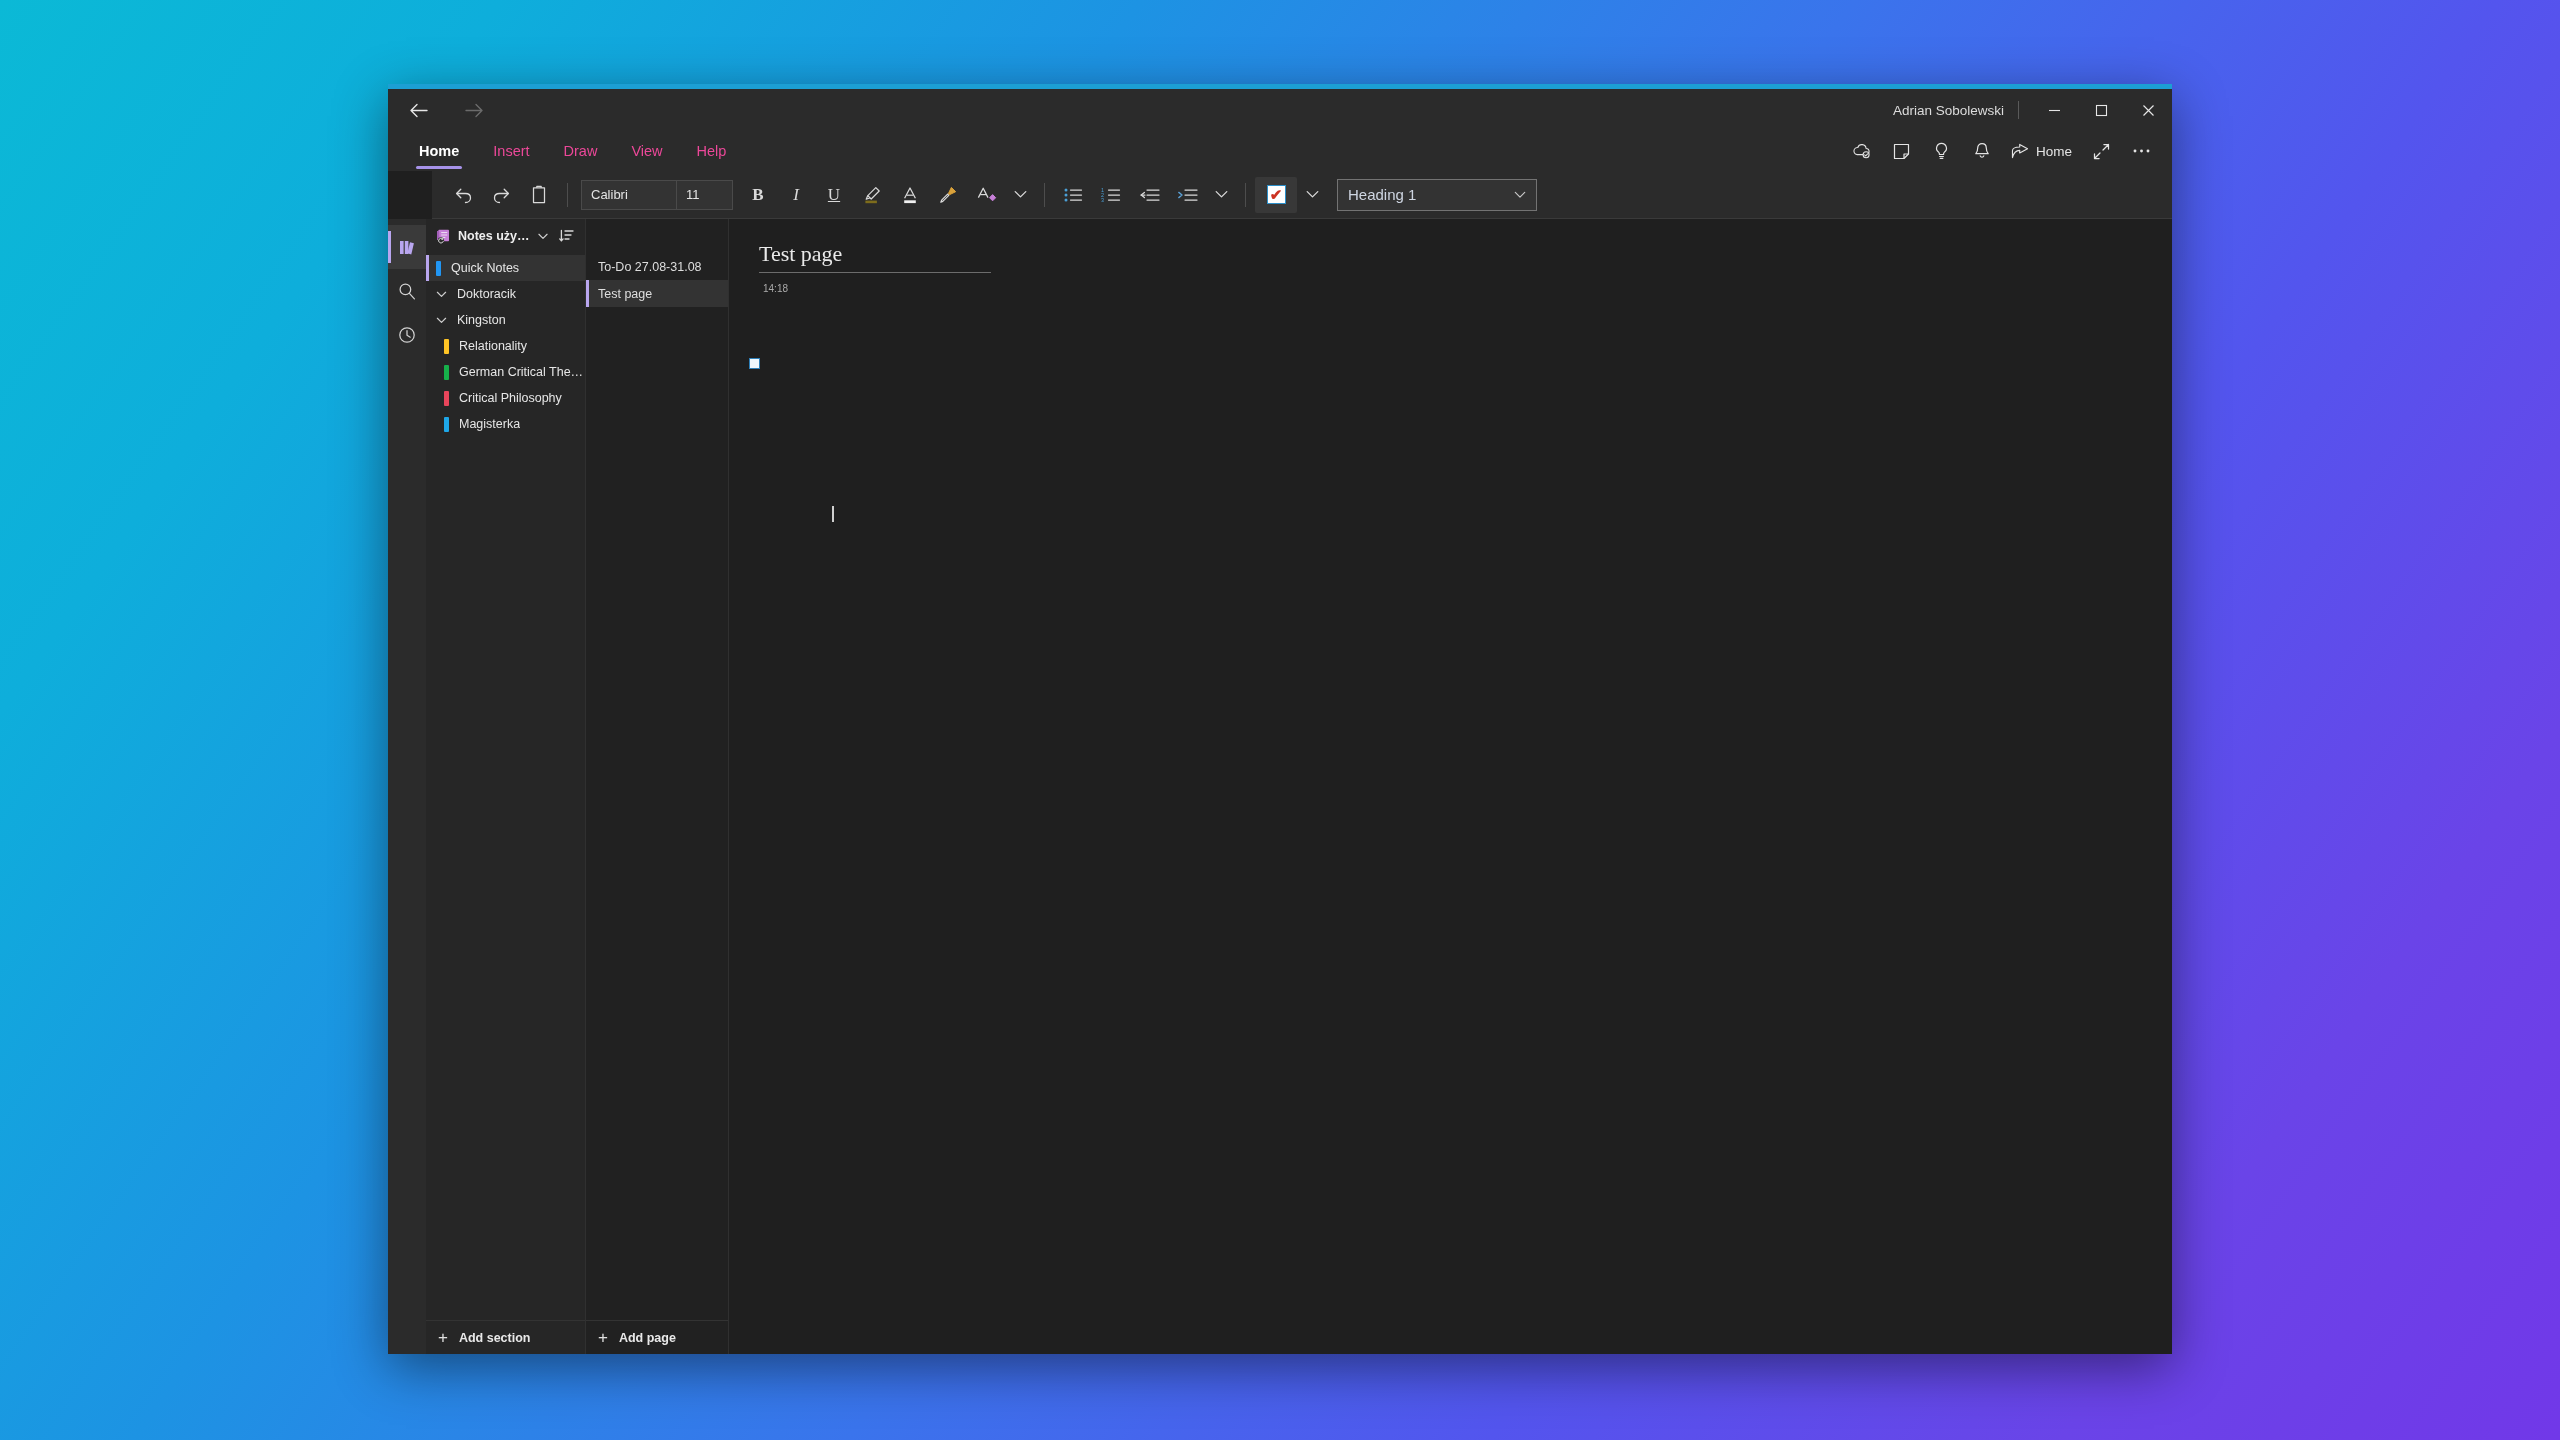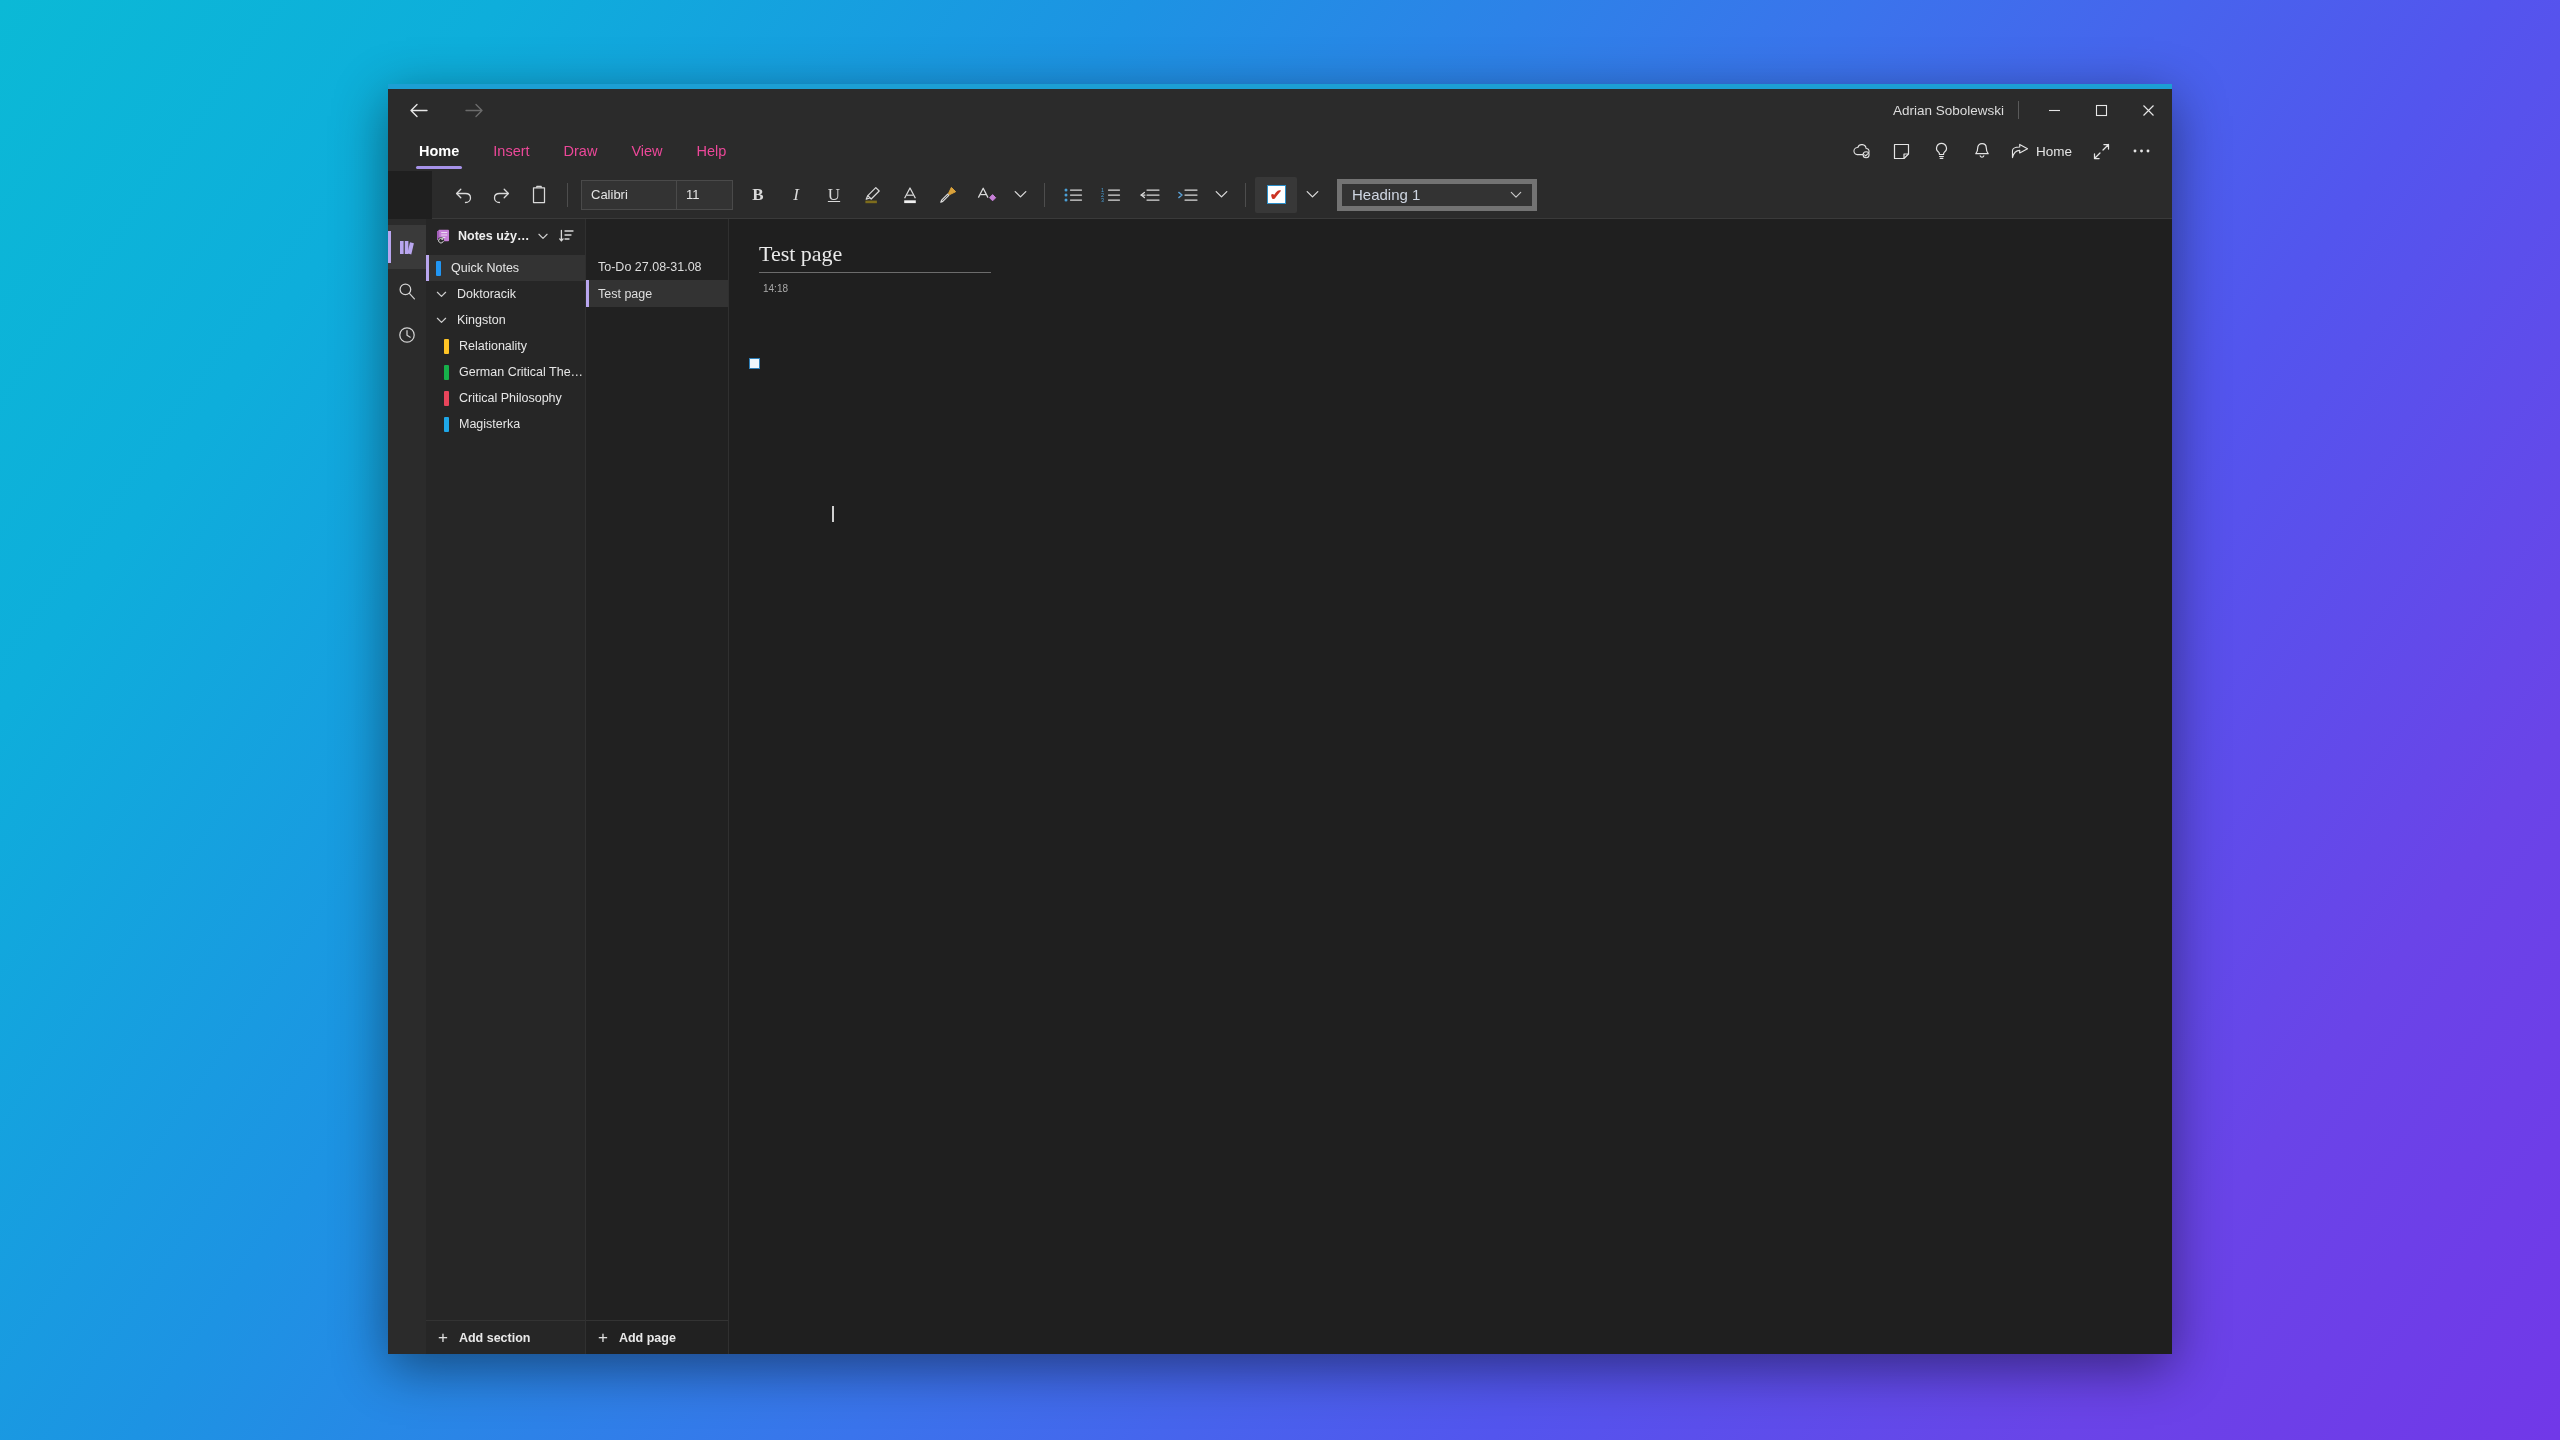--- a/index.html
+++ b/index.html
@@ -241,21 +241,21 @@
     font-size: 15px;
     font-weight: bold;
     line-height: 1;
   }
 
   .style-select {
     width: 200px;
     height: 32px;
     margin-left: 10px;
     background: #333333;
-    border: 5px solid #737373;
+    border: 1px solid #737373;
     color: #cfd6e2;
     font-size: 15px;
     display: flex;
     align-items: center;
     padding: 0 10px;
     cursor: pointer;
     flex: none;
   }
   .style-select .caret { margin-left: auto; font-size: 12px; color: #c9c9c9; }
 

